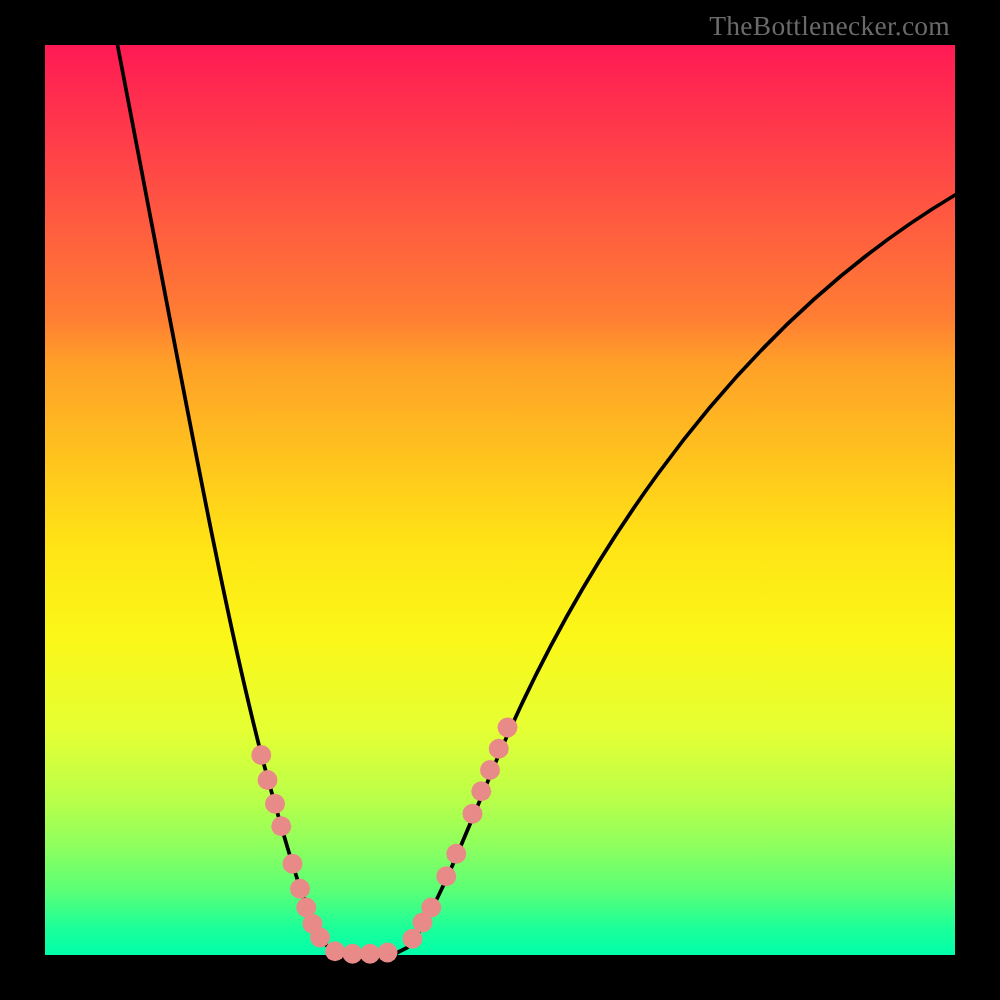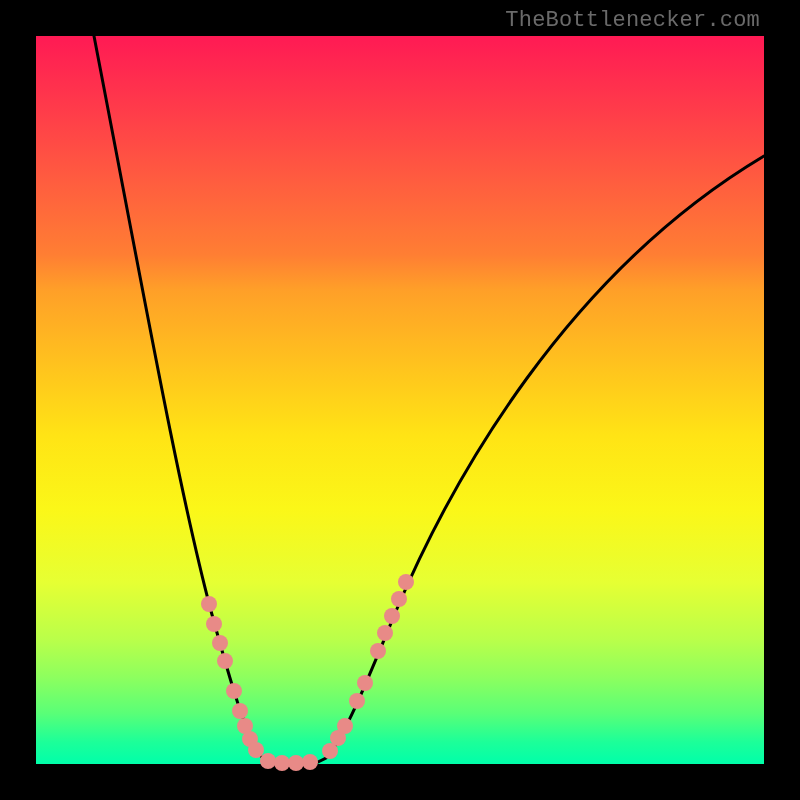--- a/index.html
+++ b/index.html
@@ -30,21 +30,21 @@
       #8eff5e 88%,
       #5aff77 93%,
       #1cff99 97%,
       #00ffaa 100%
     );
   }
   .watermark {
     position: absolute;
     top: 8px;
     right: 40px;
-    font-family: Liberation Mono, monospace;
+    font-family: Liberation Serif, serif;
     font-size: 22px;
     font-weight: 500;
     color: #6a6a6a;
     letter-spacing: 0.2px;
   }
   svg.curve {
     position: absolute;
     left: 0;
     top: 0;
     width: 728px;

